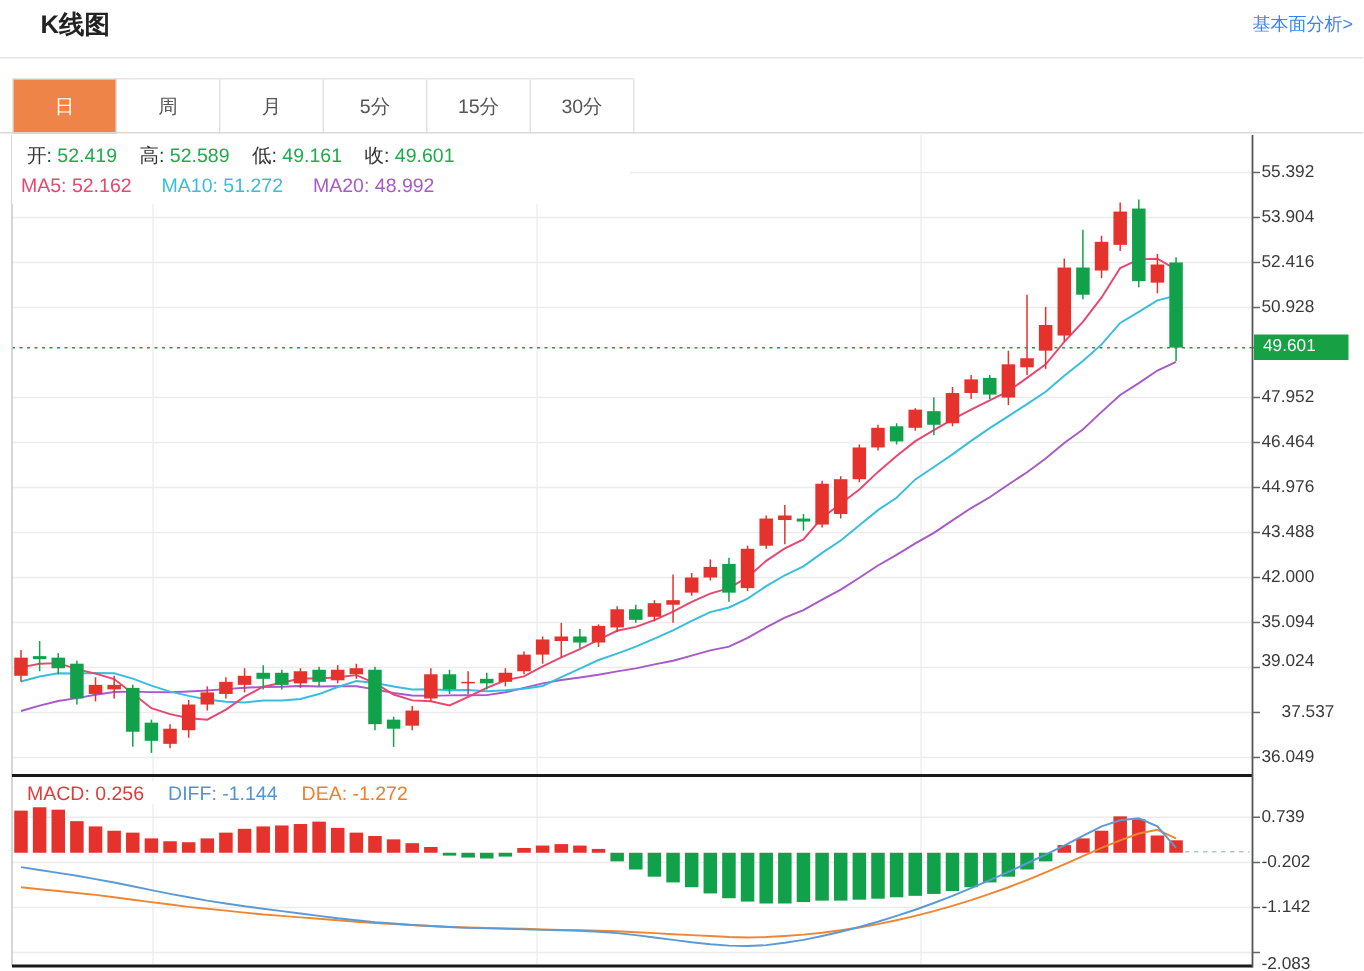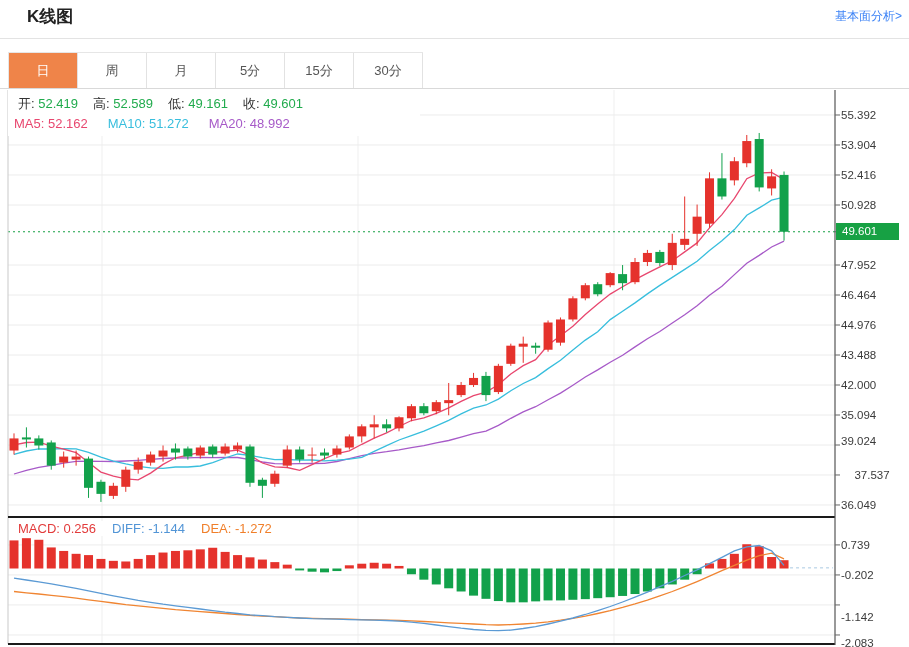--- a/index.html
+++ b/index.html
@@ -307,17 +307,17 @@
       <div class="abs axis-label" style="top: 347px;">43.488</div>
       <div class="abs axis-label" style="top: 377px;">42.000</div>
       <div class="abs axis-label" style="top: 407px;">35.094</div>
       <div class="abs axis-label" style="top: 421px; margin-top: 12px;">39.024</div>
       <div class="abs axis-label" style="top: 466.98px; text-align: center;">37.537</div>
       <div class="abs axis-label" style="top: 496.98px;">36.049</div>
     </div>
   <div id="macd-axis">
       <div class="abs axis-label" style="top: 536.915px;">0.739</div>
       <div class="abs axis-label" style="top: 566.947px;">-0.202</div>
-      <div class="abs axis-label" style="top: 596.947px; margin-top: 12px;">-1.142</div>
+      <div class="abs axis-label" style="top: 596.947px;">-1.142</div>
       <div class="abs axis-label" style="top: 635px;">-2.083</div>
     </div>
   <div class="abs price-tag" id="price-tag" style="top: 223.254px; background: rgb(23, 161, 68);">49.601</div>
 </div>
 
 </body></html>

